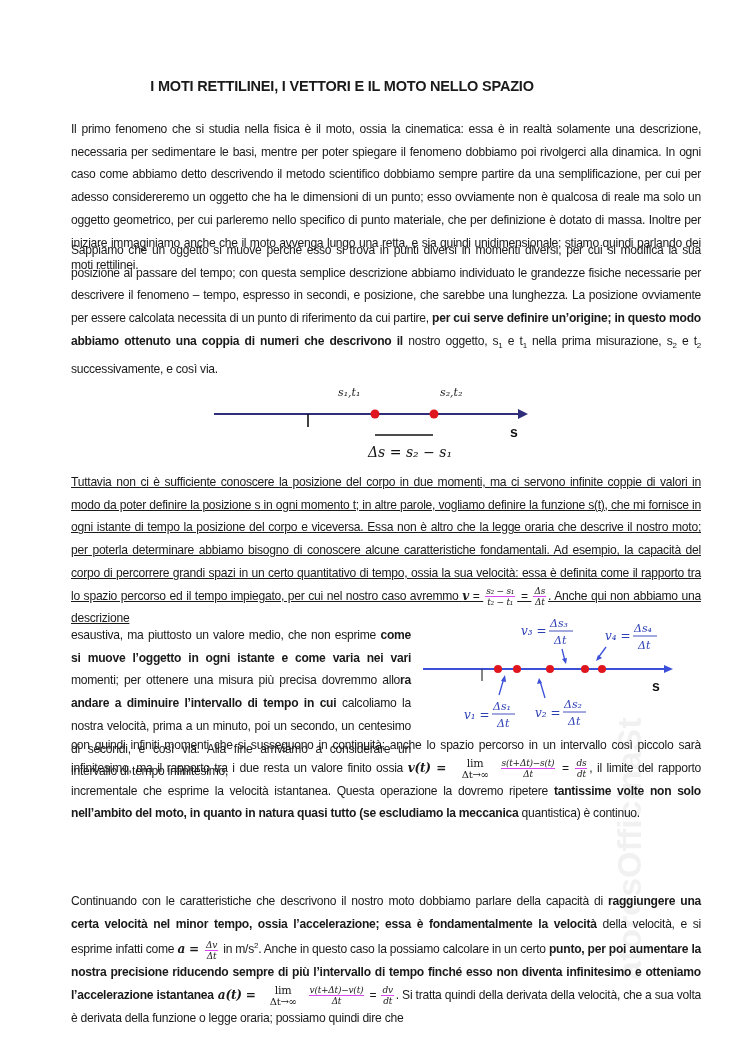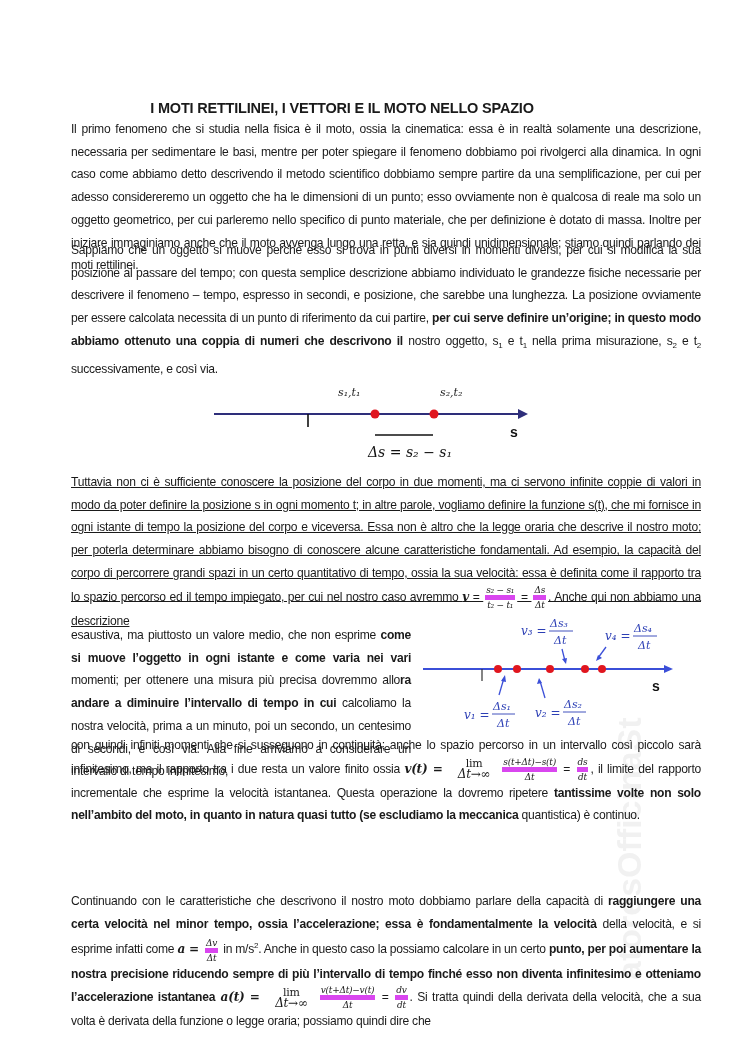--- a/index.html
+++ b/index.html
@@ -1,37 +1,37 @@
 <!DOCTYPE html>
 <html><head>
 <meta charset="utf-8">
 <style>
   html, body { margin: 0; padding: 0; background: #ffffff; }
   body { width: 744px; height: 1052px; position: relative; overflow: hidden;
          font-family: "Liberation Sans", sans-serif; color: #1a1a1a; }
   .page { position: absolute; left: 0; top: 0; width: 744px; height: 1052px; }
-  .title { position: absolute; top: 100px; left: 0; width: 684px; text-align: center;
+  .title { position: absolute; top: 78px; left: 0; width: 684px; text-align: center;
            font-weight: bold; font-size: 14.5px; letter-spacing: -0.2px; }
   .para { position: absolute; left: 71px; width: 630px; font-size: 12.1px; line-height: 22.7px;
           text-align: justify; letter-spacing: -0.25px; }
   .para b { font-weight: bold; }
   .p1 { top: 118px; }
   .p2 { top: 239px; }
   .p3 { top: 471px; text-decoration: underline; }
   .p3b { top: 624px; width: 340px; }
   .p4 { top: 734px; }
   .p5 { top: 890px; }
   .math { font-family: "DejaVu Serif", serif; font-style: italic; font-weight: bold; }
   .frac { display: inline-block; vertical-align: middle; text-align: center; font-size: 9px; line-height: 10px;
           font-family: "DejaVu Serif", serif; font-style: italic; margin: 0 2px; }
-  .frac .num { display: block; border-bottom: 5px solid #d946ef; padding: 0 1px; }
+  .frac .num { display: block; border-bottom: 1px solid #d946ef; padding: 0 1px; }
   .frac .den { display: block; }
   .lim { display: inline-block; vertical-align: middle; text-align: center; font-size: 11px; line-height: 11px;
          font-family: "DejaVu Serif", serif; margin: 0 10px; }
-  .lim .sub { display: block; font-size: 12px; font-style: italic; }
+  .lim .sub { display: block; font-size: 10px; }
   sub { font-size: 8px; }
   sup { font-size: 8px; }
   .diagram { position: absolute; }
   .watermark { position: absolute; left: 610px; top: 560px; width: 40px; height: 420px;
                writing-mode: vertical-rl; transform: rotate(180deg); font-size: 34px; font-weight: bold;
                color: rgba(180,180,180,0.18); white-space: nowrap; overflow: hidden; }
 </style>
 </head>
 <body>
 

